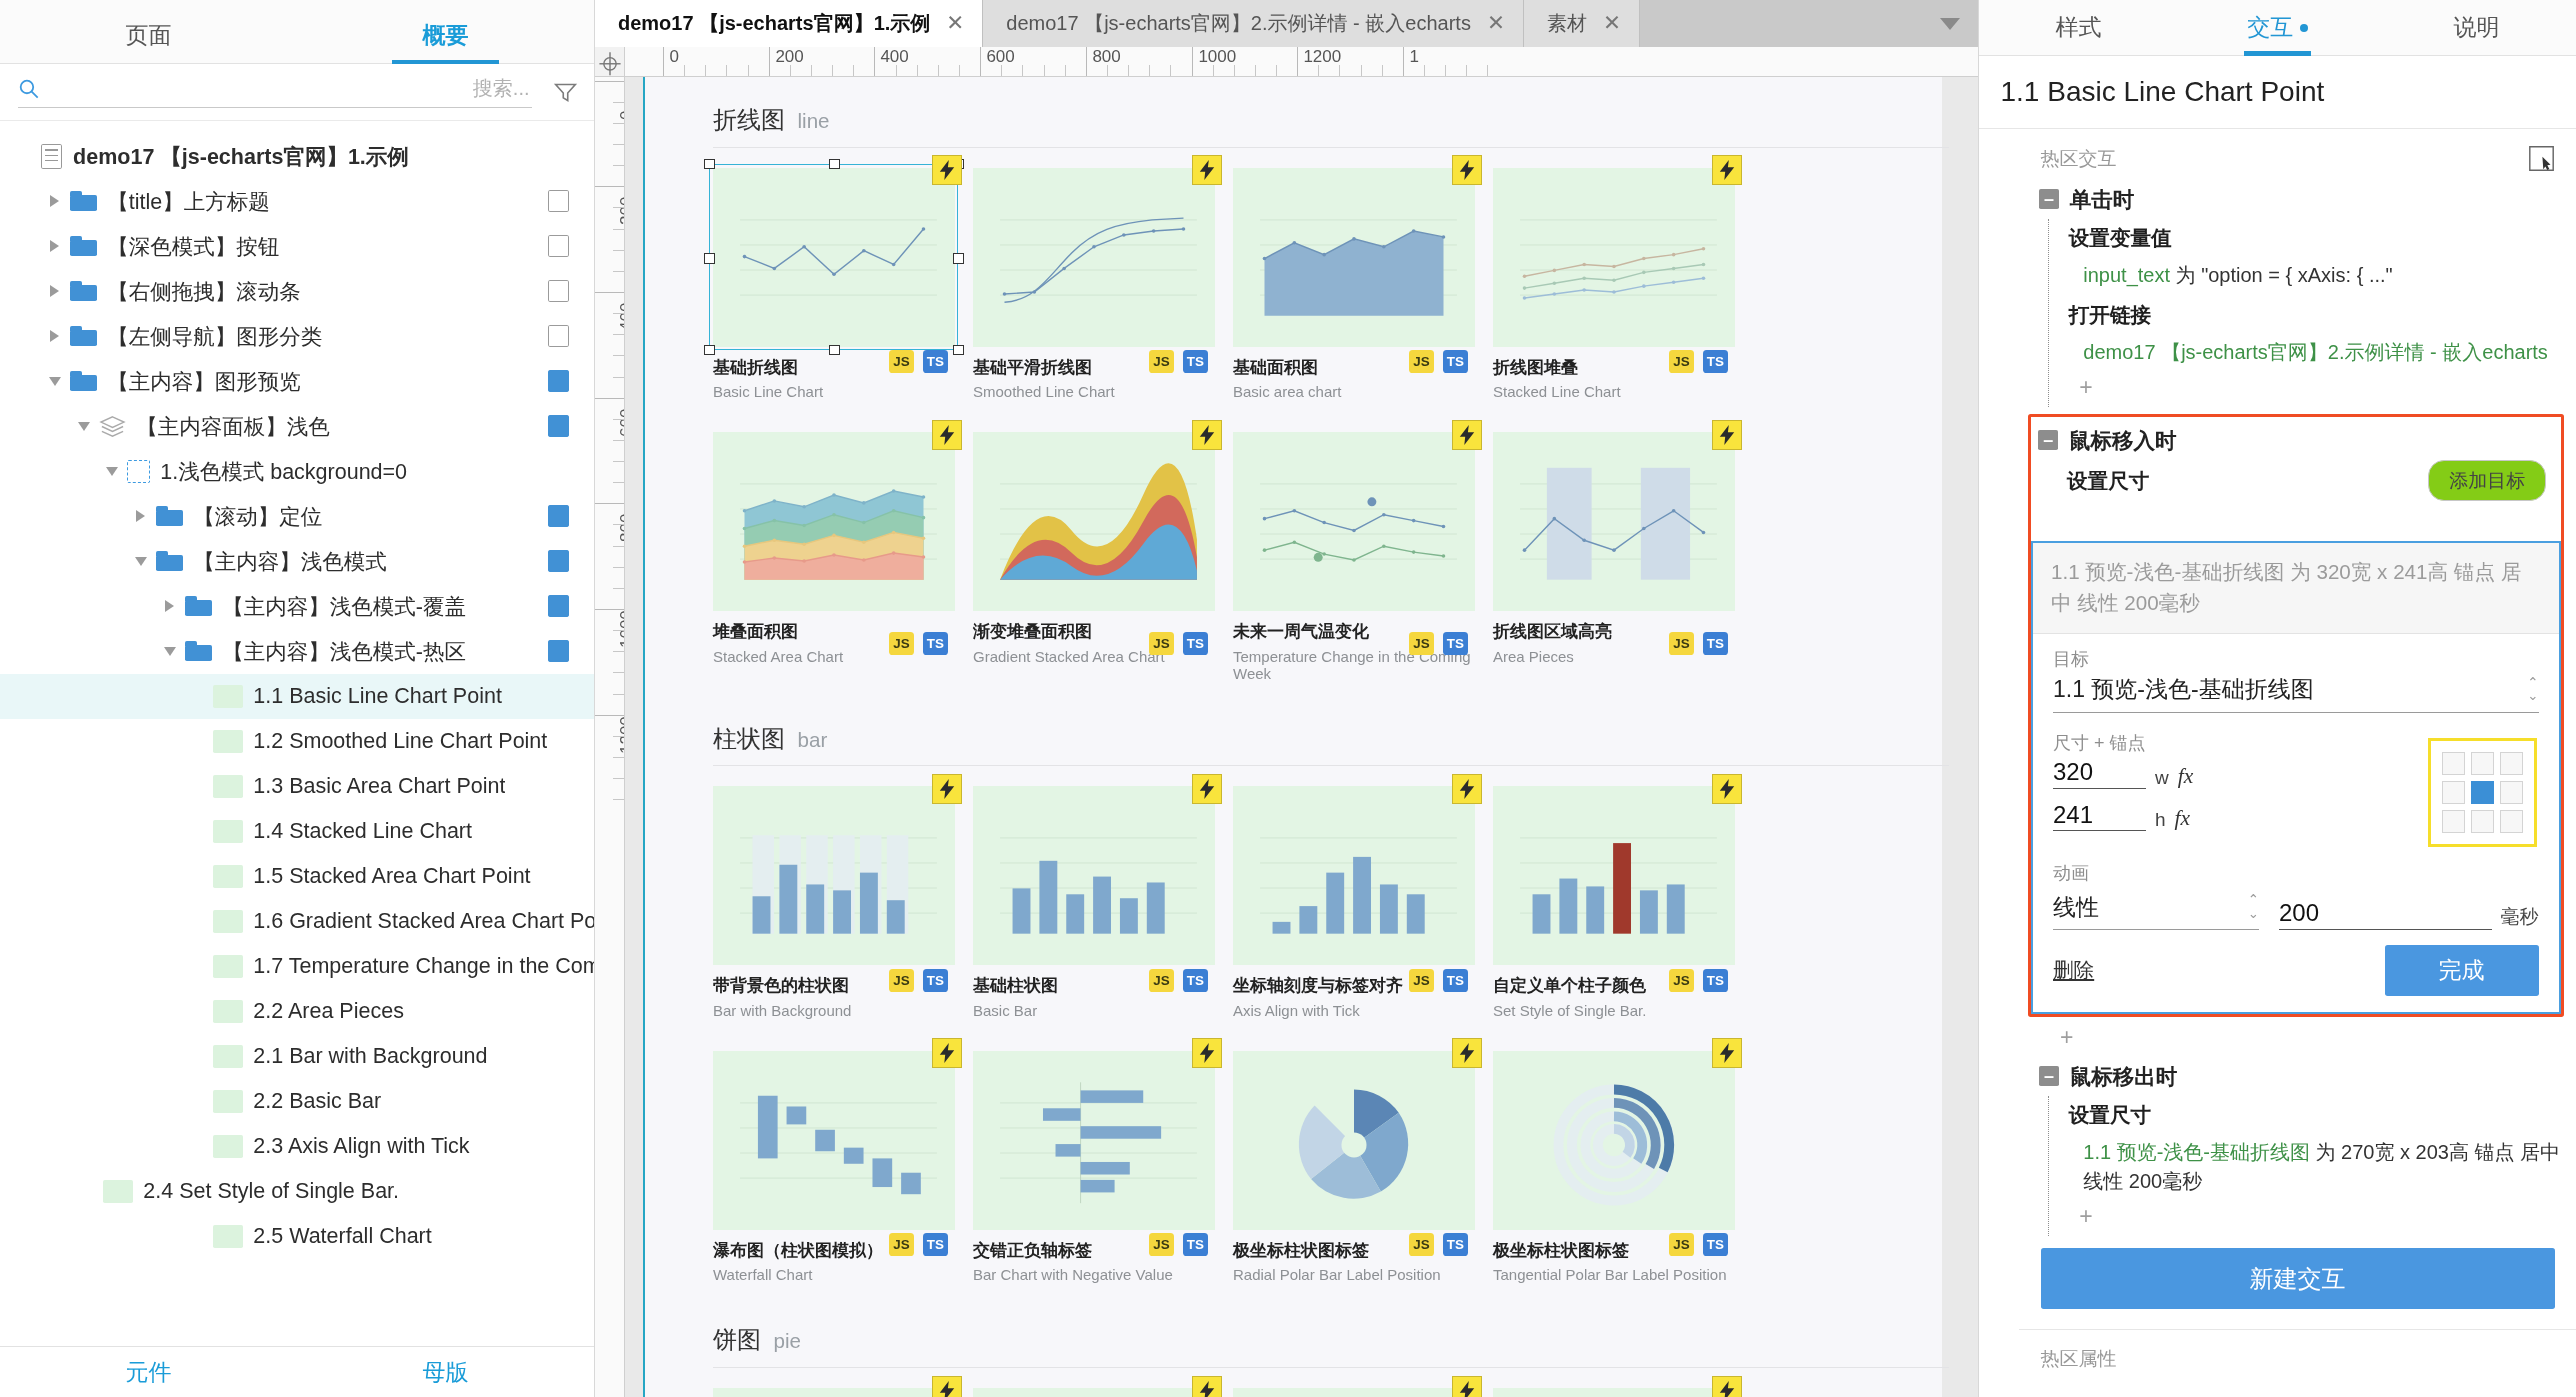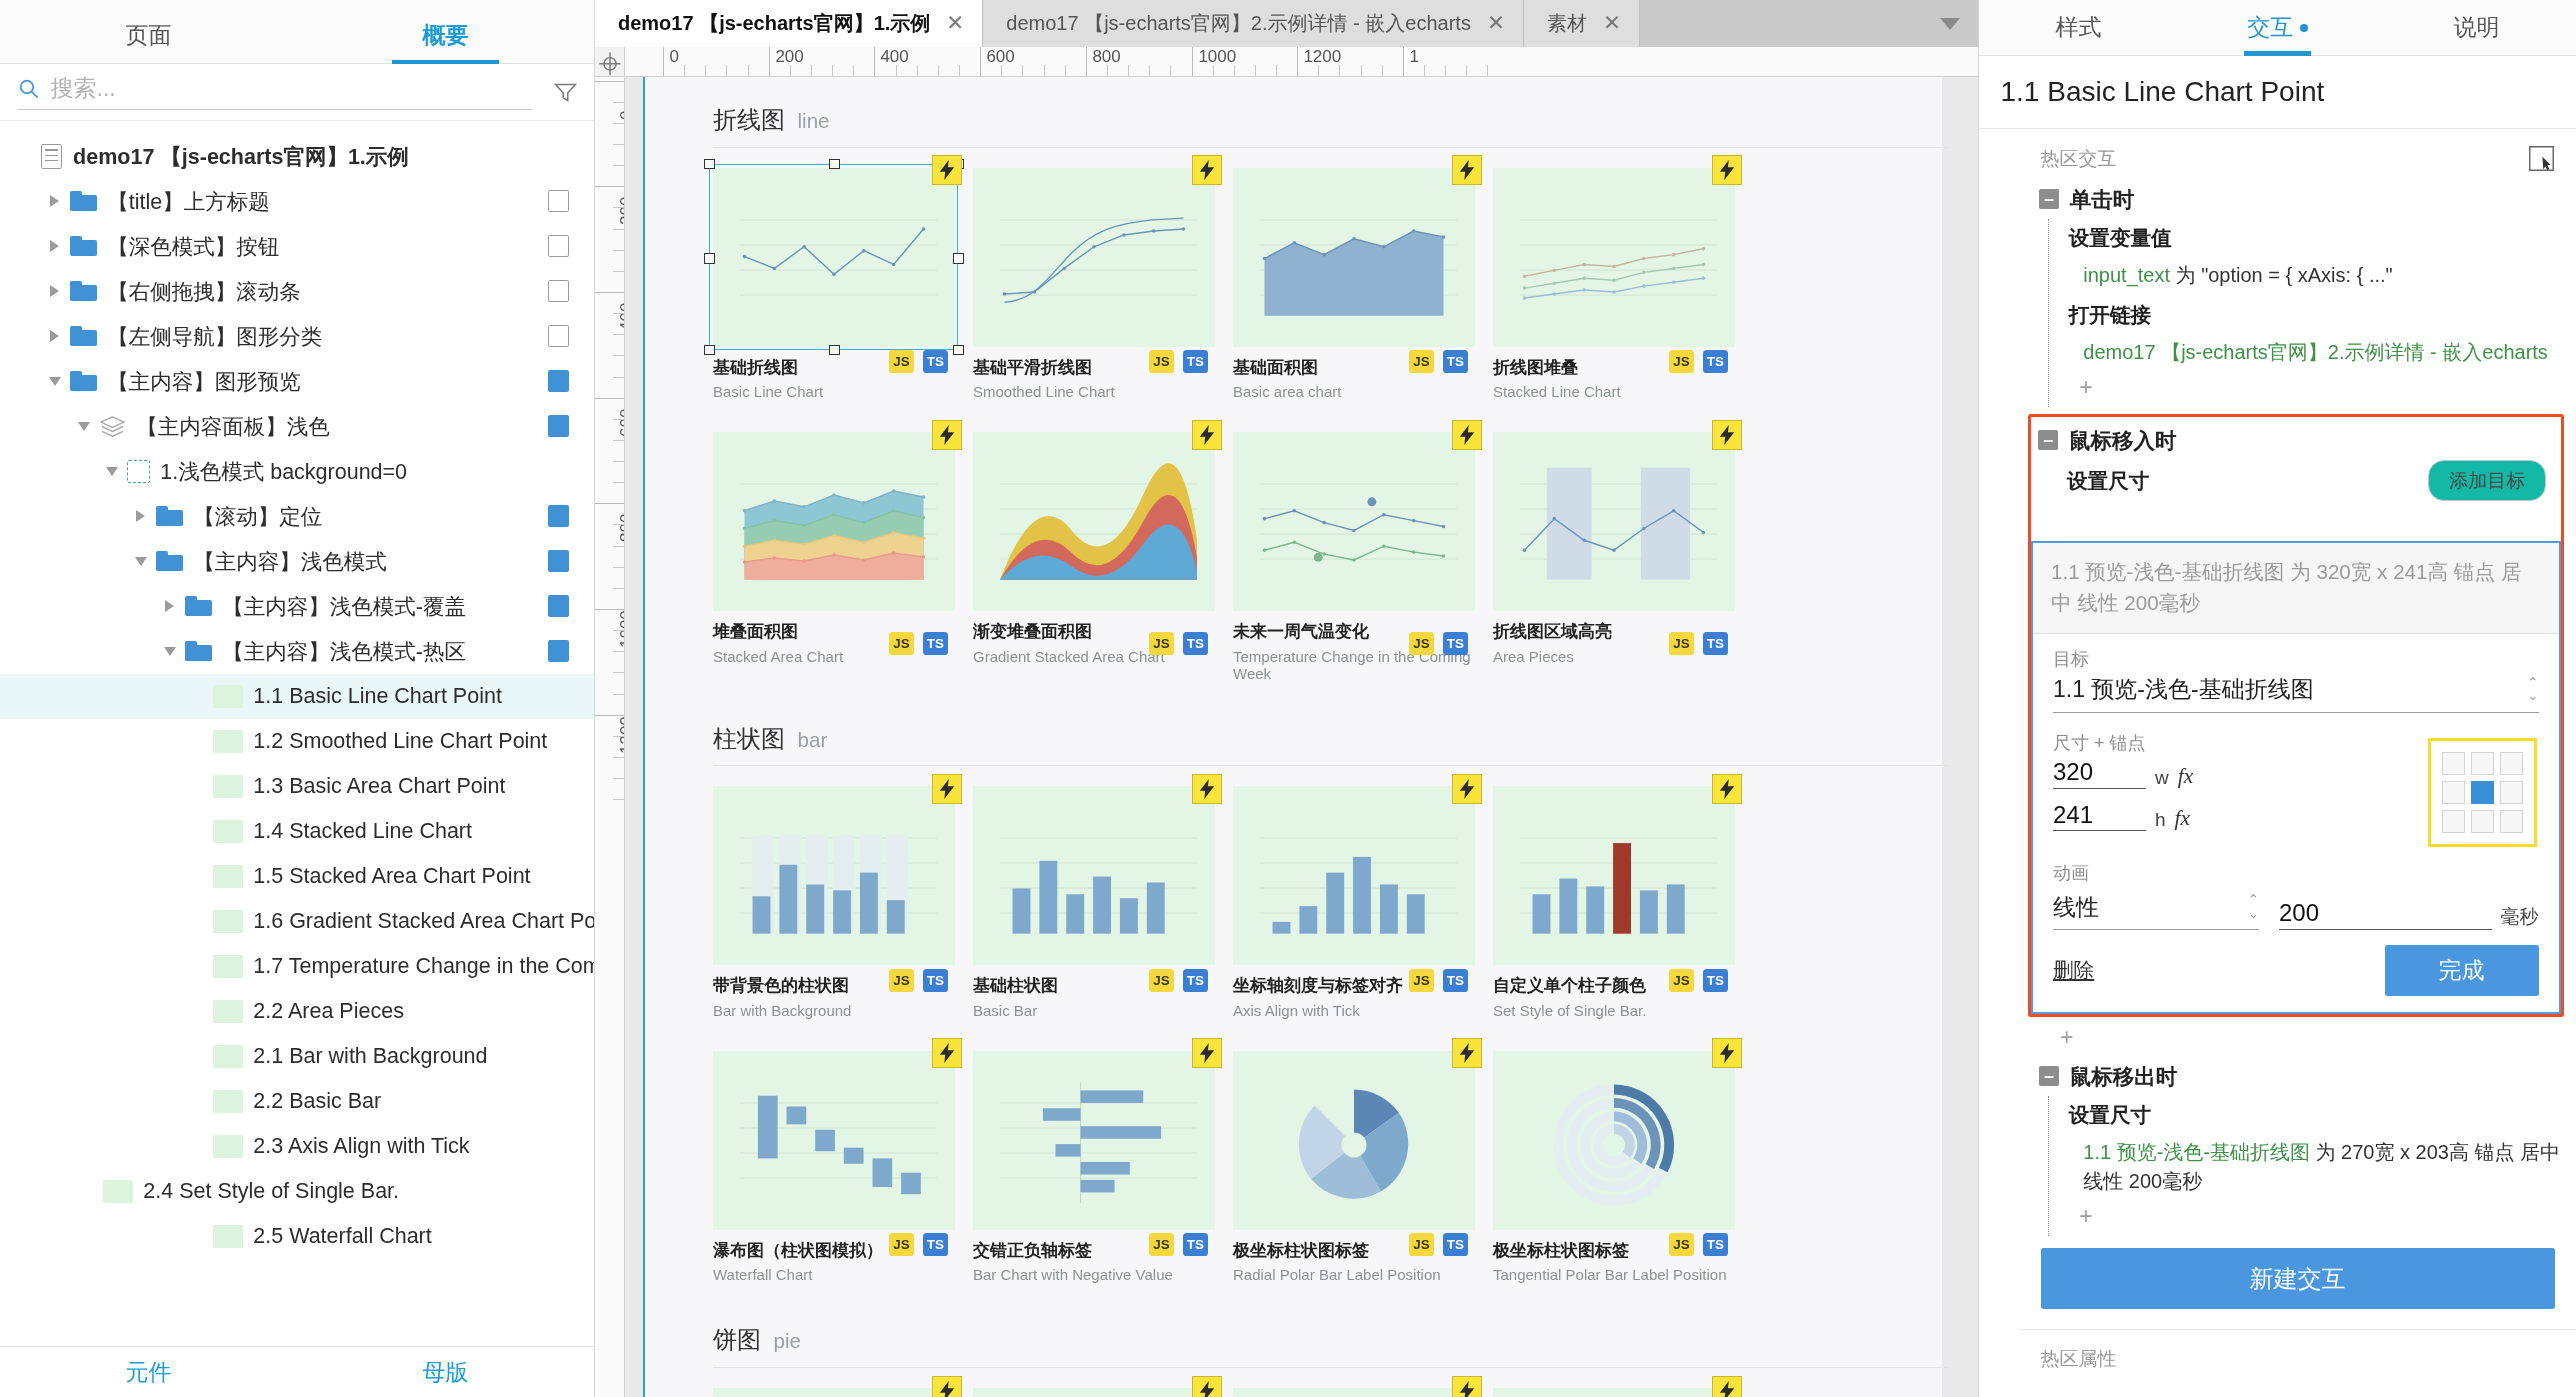--- a/index.html
+++ b/index.html
@@ -38,22 +38,22 @@
   .sb-search-row {
     height: 57px; display: flex; align-items: center;
     padding: 0 16px 0 18px; gap: 9px;
     border-bottom: 0.9px solid #eaeaea;
   }
   .sb-search-box {
     flex: 1; display: flex; align-items: center; gap: 9px;
     border-bottom: 0.9px solid #c9c9c9; padding-bottom: 5.4px; margin-right: 12.5px;
   }
   .sb-search-box input {
-    border: none; outline: none; font-size: 23px; color: #333;
-    background: transparent; width: 100%; font-family: inherit;
+    border: none; outline: none; font-size: 20px; color: #333;
+    background: transparent; width: 100%; font-family: inherit; text-align: right;
   }
   .sb-search-box input::placeholder { color: #b2b2b2; }
   .icon-search { width: 21.5px; height: 21.5px; flex: 0 0 auto; }
   .icon-filter { width: 25px; height: 25px; flex: 0 0 auto; cursor: pointer; }
 
   .tree { flex: 1; overflow: hidden; padding-top: 12.5px; }
   .tnode {
     display: flex; align-items: center; height: 45px;
     font-size: 21.5px; color: #2d2d2d; position: relative;
     white-space: nowrap; cursor: pointer;
@@ -215,21 +215,21 @@
   .act-desc .dark { color: #333; }
   .plus { color:#9e9e9e; font-size: 23px; padding: 1.8px 0 5.4px 16px; cursor:pointer;}
 
   .hl-wrap { position: relative; margin: 7.2px 12.5px 5.4px 9px; }
   .hl-red { border: 3.6px solid #f04c23; border-radius: 2.7px; padding: 0; }
   .hl-inner { border: 2.7px solid #4a9fe0; background: #fff; margin-top: 31px; }
   .edit-head { display:flex; align-items:center; gap: 10.7px; padding: 9px 0 3.6px 7.2px; }
   .edit-sub { display:flex; align-items:center; justify-content: space-between; padding: 1.8px 14.3px 9px 36px; }
   .edit-sub .t { font-size: 20.6px; font-weight:700; color:#1f1f1f; }
   .btn-ghost {
-    border: 0.9px solid #c7c7c7; border-radius: 16px; background:#14b8a6;
+    border: 0.9px solid #c7c7c7; border-radius: 16px; background:#84cc16;
     font-size: 19px; color: #444; padding: 6.3px 20px; cursor:pointer;
   }
   .target-pill {
     background: #f6f6f6; padding: 14.3px 18px; font-size: 20.6px; color: #9b9b9b;
     line-height: 1.5; border-bottom: 0.9px solid #e3e3e3;
   }
   .fld { padding: 12.5px 20px 5.4px 20px; }
   .fld .cap { font-size: 18px; color: #8e8e8e; margin-bottom: 3.6px;}
   .sel-line {
     display:flex; align-items:center; justify-content: space-between;

